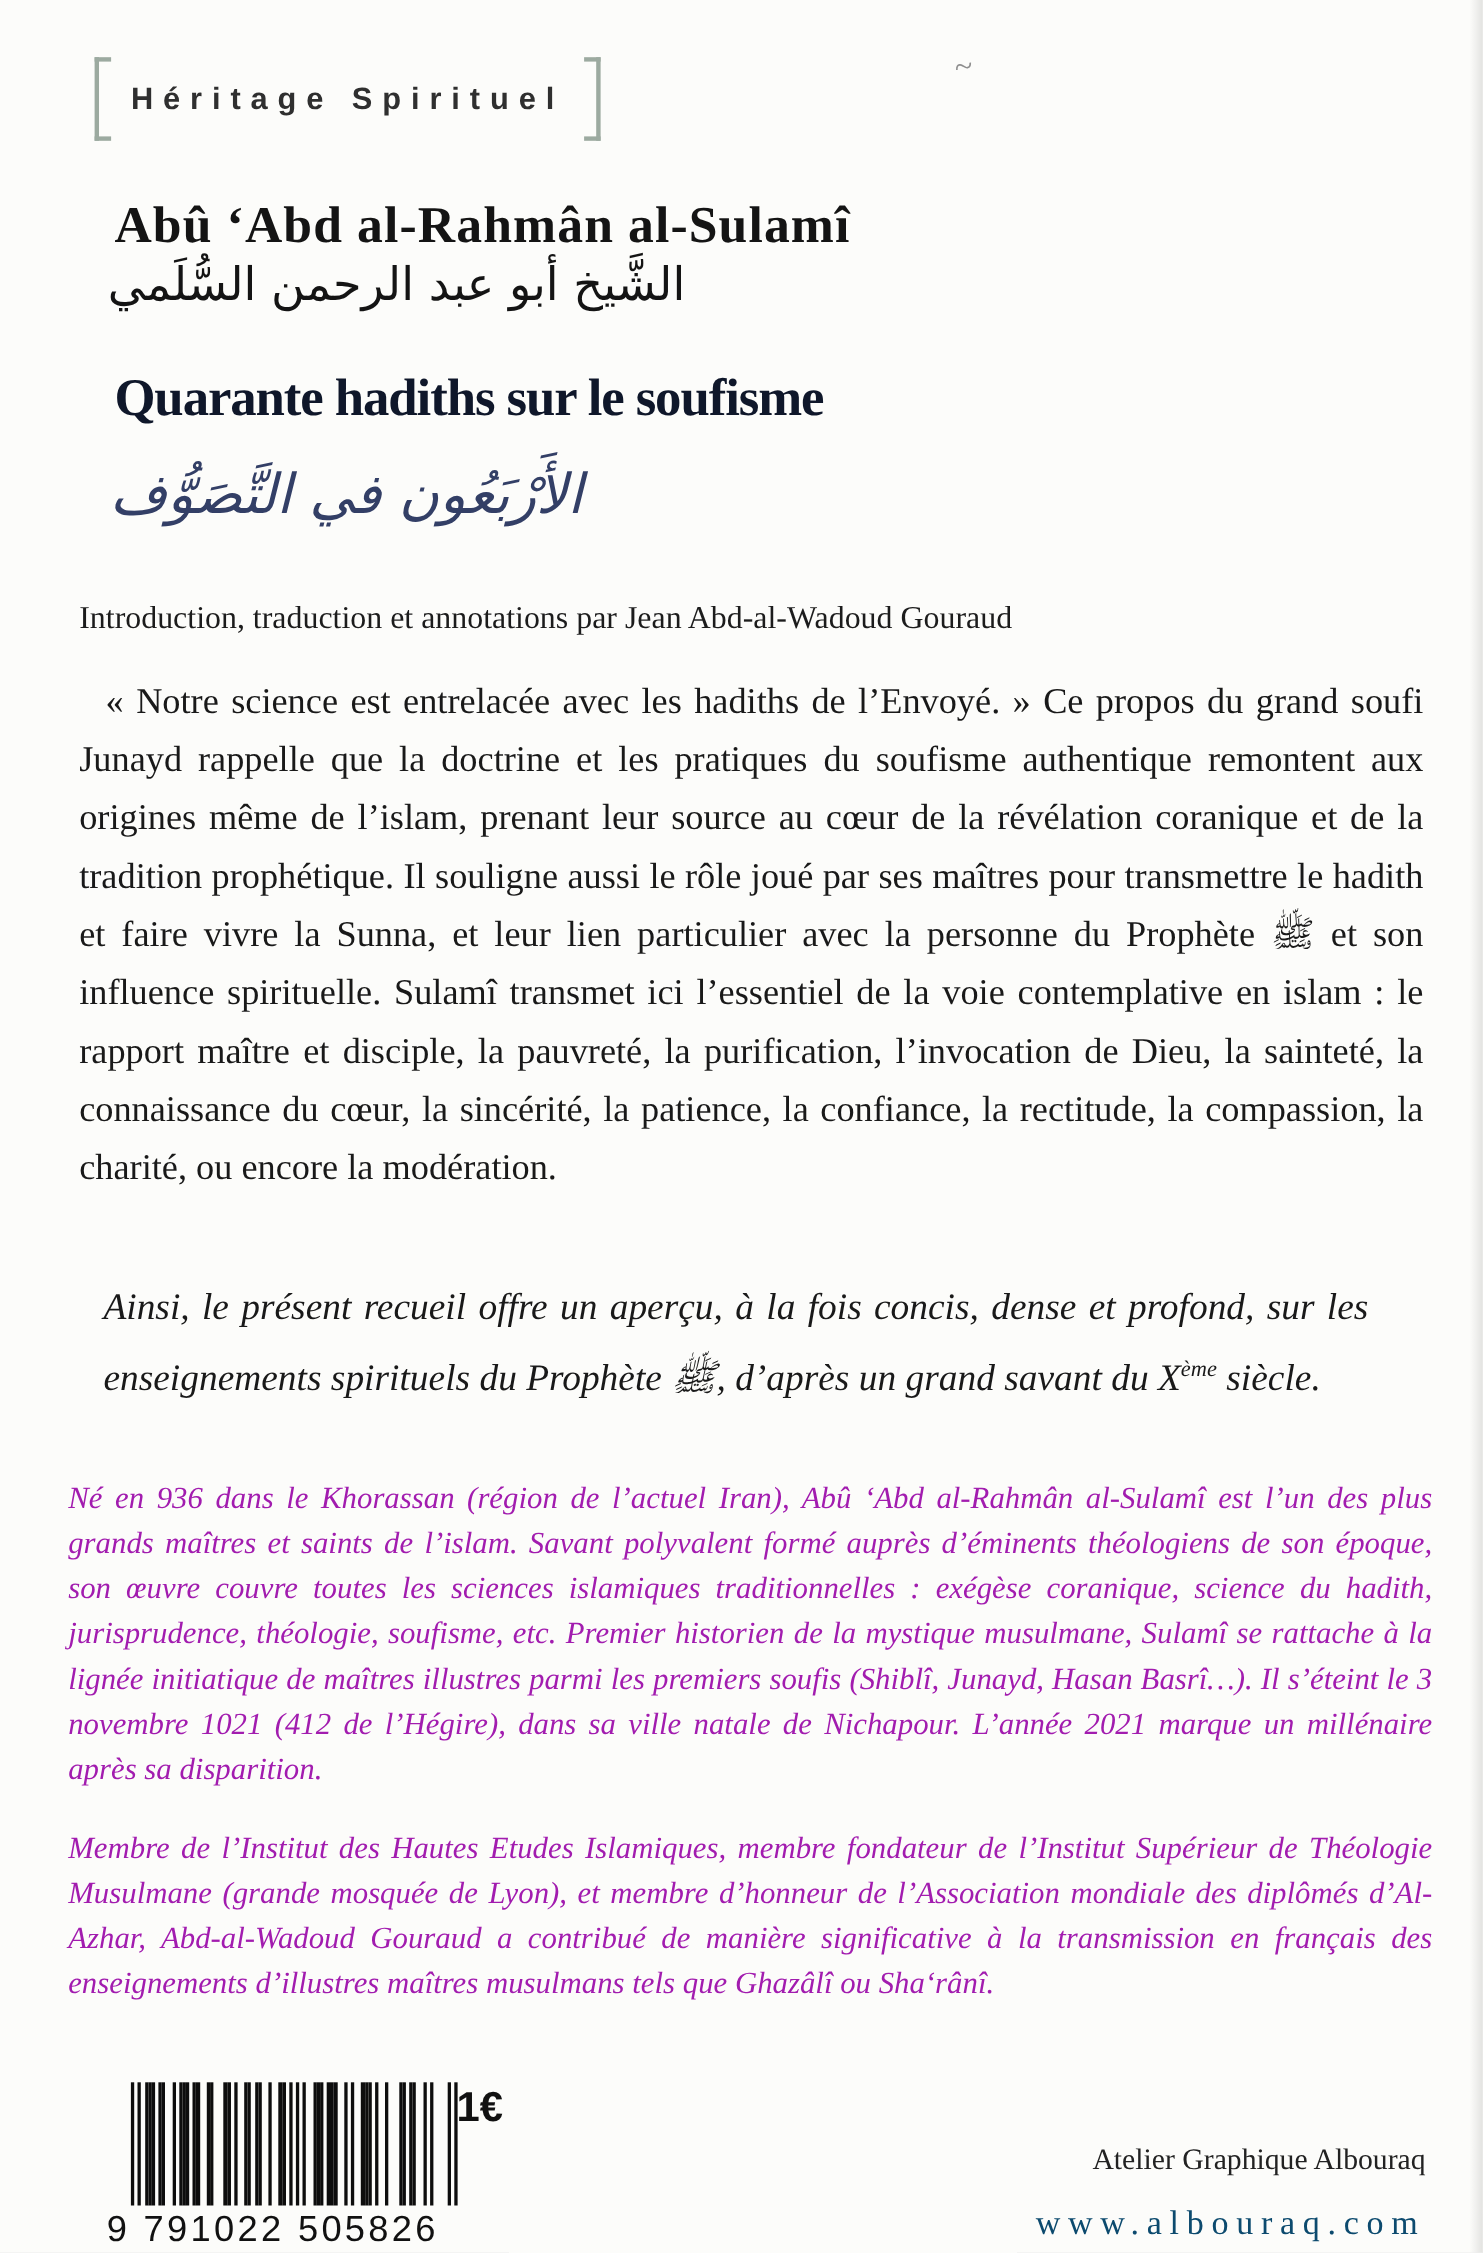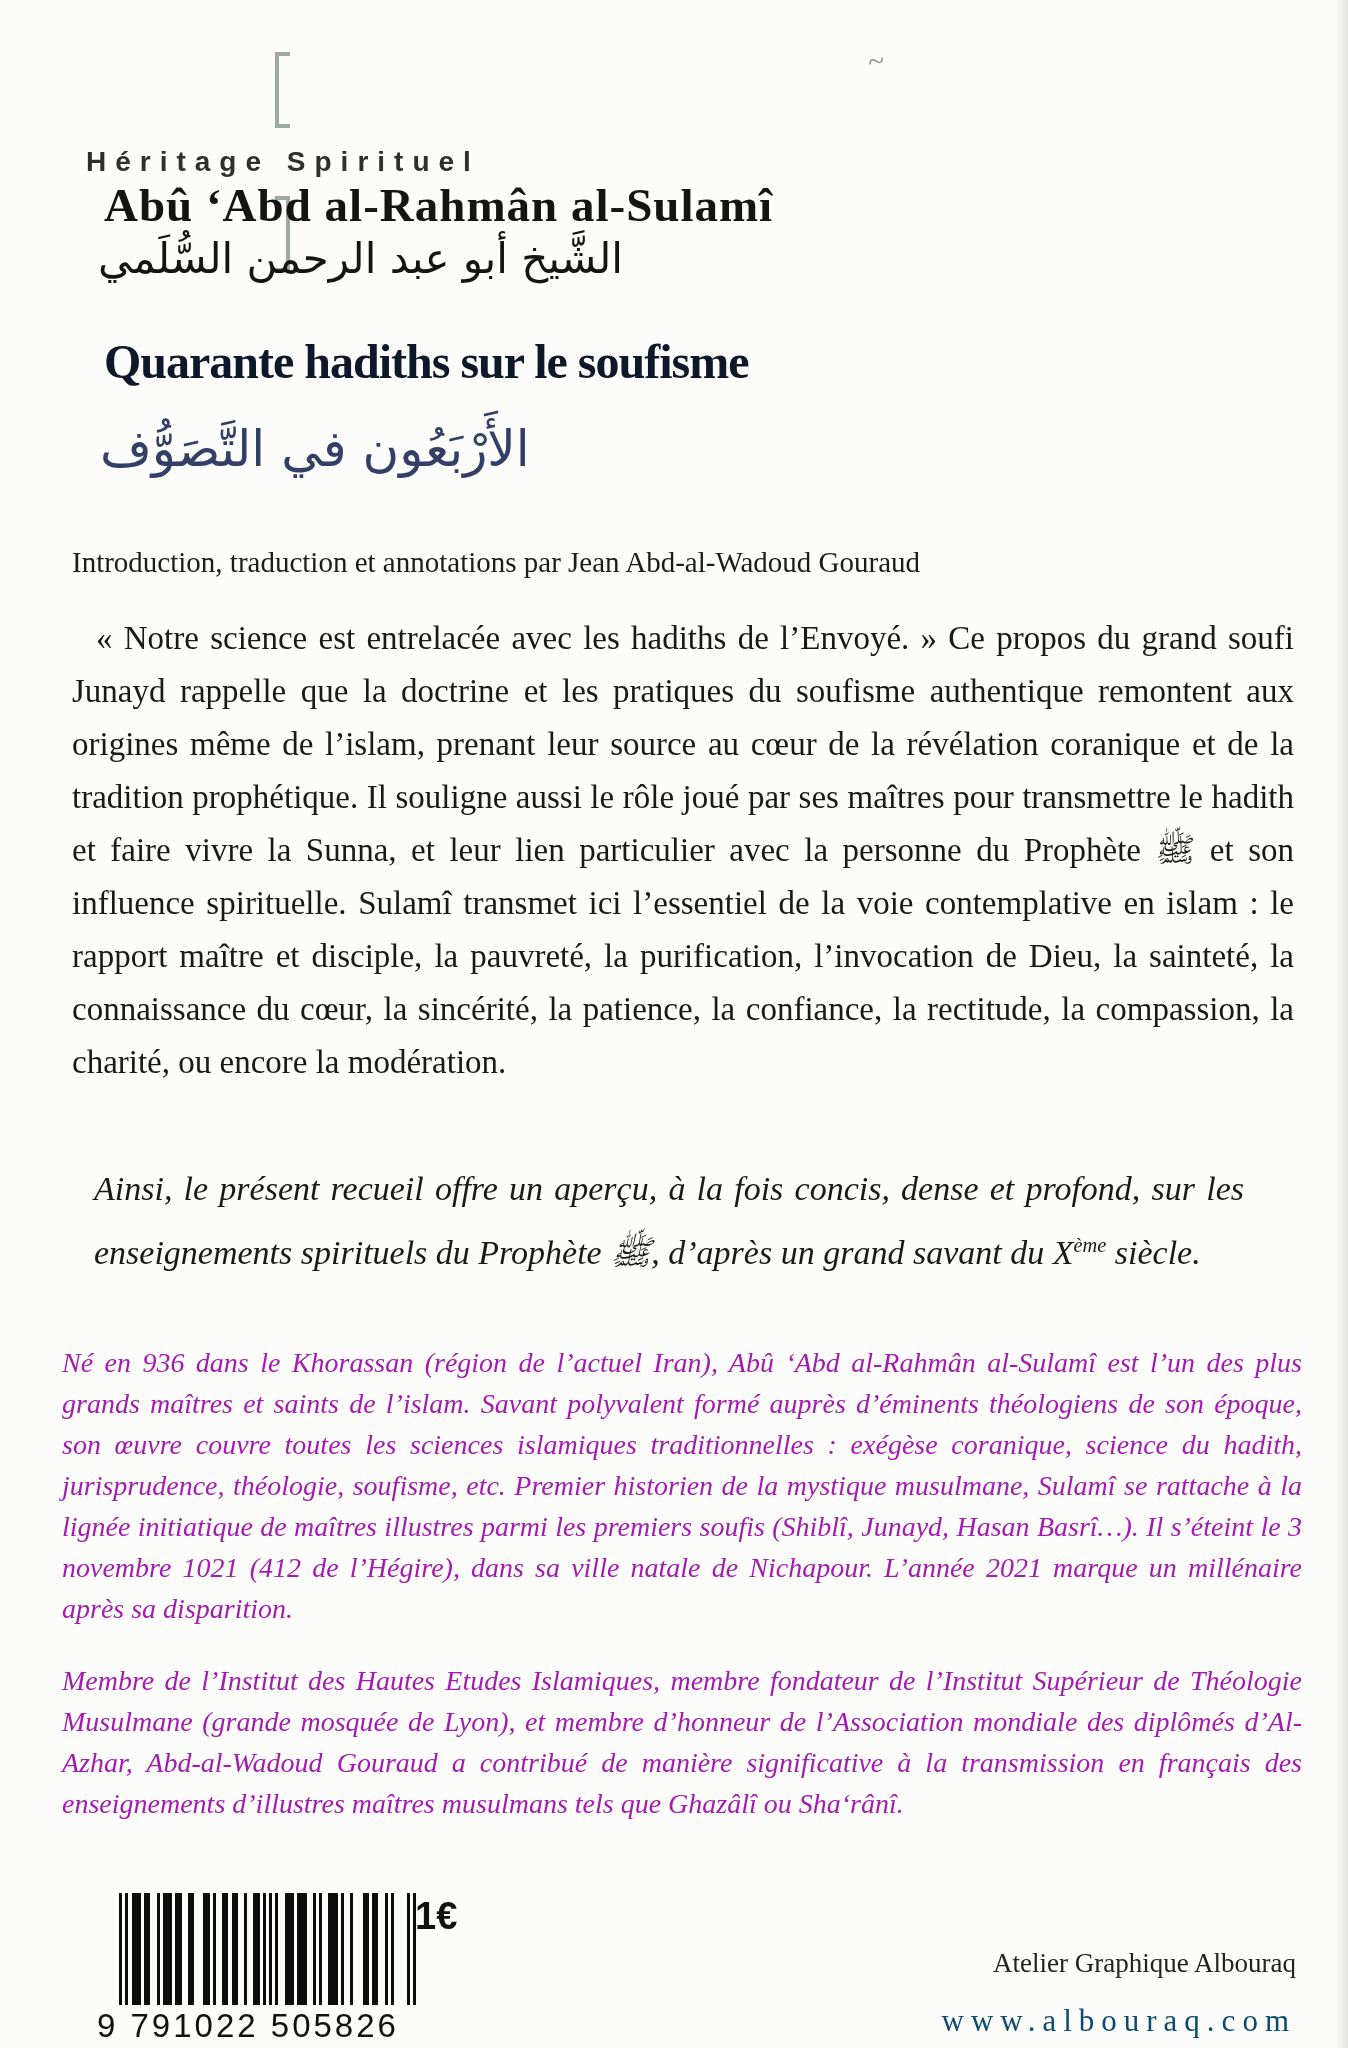--- a/index.html
+++ b/index.html
@@ -7,21 +7,21 @@
     position:relative;
     width:1348px;height:2048px;
     background:#fcfcfa;
     overflow:hidden;
     font-family:"Liberation Serif", serif;
     color:#191919;
   }
   
   .collection-badge{
     position:absolute;left:86px;top:52px;
-    display:flex;align-items:center;gap:18px;flex-direction:column;
+    display:flex;align-items:center;gap:18px;
   }
   .bracket{
     width:15px;height:76px;border:4px solid #9caaa0;box-sizing:border-box;
   }
   .bracket.left{border-right:none;}
   .bracket.right{border-left:none;}
   .collection-label{
     font-family:"Liberation Sans", sans-serif;
     font-size:28px;font-weight:600;letter-spacing:9px;color:#2f2f2f;
     white-space:nowrap;
@@ -38,21 +38,21 @@
     font-size:42px;color:#141414;direction:rtl;white-space:nowrap;
   }
   .book-title{
     position:absolute;left:104px;top:334px;
     font-size:48px;font-weight:bold;letter-spacing:-1px;color:#0f172a;
     white-space:nowrap;
   }
   .book-title-ar{
     position:absolute;left:100px;top:420px;
     font-family:"DejaVu Sans", sans-serif;
-    font-size:50px;color:#333f66;direction:rtl;white-space:nowrap;
+    font-size:50px;color:#333f66;direction:rtl;white-space:nowrap;font-style:italic;
   }
   .credit-line{
     position:absolute;left:72px;top:546px;
     font-size:29px;color:#1c1c1c;white-space:nowrap;
   }
   
   .blurb-paragraph{
     position:absolute;left:72px;top:612px;width:1222px;
     font-size:33px;line-height:53px;text-align:justify;text-indent:24px;
     color:#191919;margin:0;

